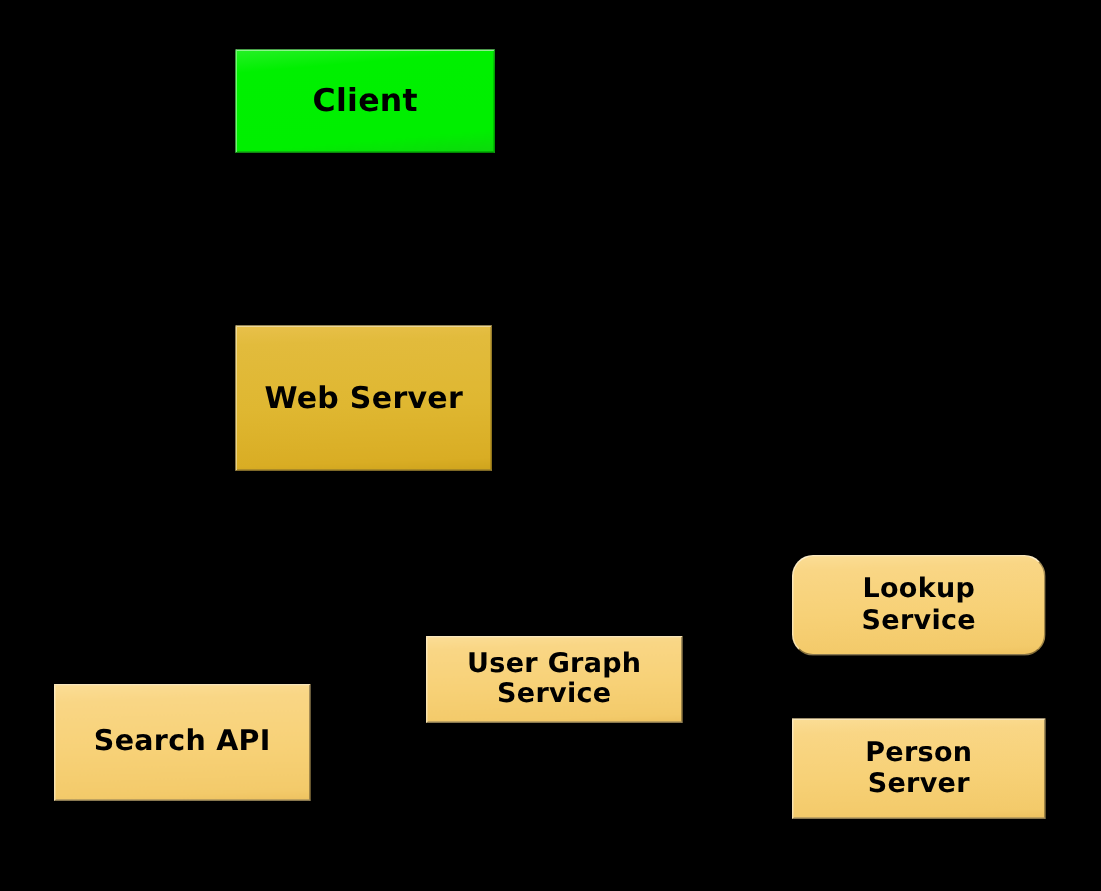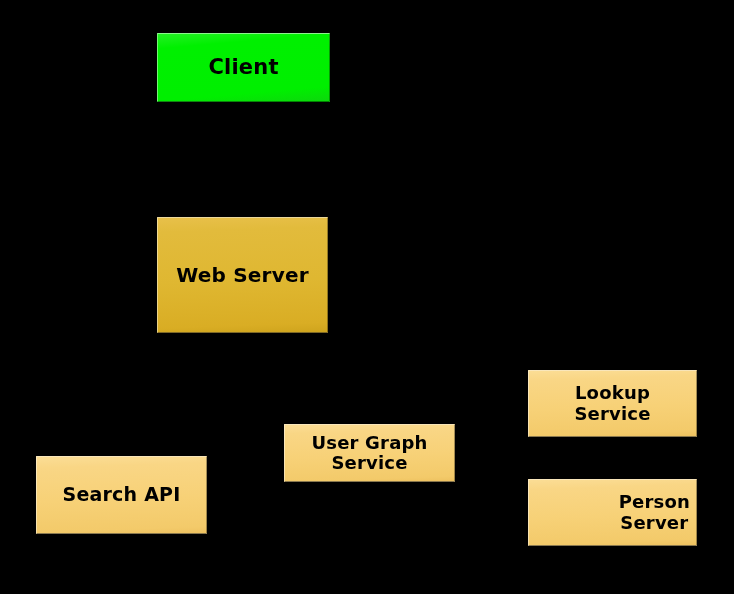--- a/index.html
+++ b/index.html
@@ -49,25 +49,25 @@
   }
   .fill-gold {
     background: linear-gradient(178deg, #e8c04a 0%, #e2bb3c 12%, #dfb731 55%, #d9ad24 92%, #cfa41d 100%);
   }
   .fill-sand {
     background: linear-gradient(178deg, #fbdd95 0%, #f9d685 14%, #f7d177 55%, #f3ca6a 92%, #eec260 100%);
   }
 
   
   #node-client        { left:157px; top:33px;  width:173px; height:69px;  font-size:21px; }
-  #node-web-server    { left:157px; top:217px; width:171px; height:116px; font-size:20px; }
+  #node-web-server    { left:157px; top:217px; width:171px; height:97px; font-size:20px; }
   #node-search-api    { left:36px;  top:456px; width:171px; height:78px; font-size:19px; }
   #node-user-graph    { left:284px; top:424px; width:171px; height:58px;  font-size:18px; }
-  #node-lookup        { left:528px; top:370px; width:169px; height:67px;  font-size:18px; }
-  #node-person-server { left:528px; top:479px; width:169px; height:67px;  font-size:18px;justify-content:flex-end; }
+  #node-lookup        { left:528px; top:370px; width:169px; height:67px;  font-size:18px;border-radius:14px; }
+  #node-person-server { left:528px; top:479px; width:169px; height:67px;  font-size:18px; }
 </style>
 </head>
 <body>
 
 <div id="canvas">
 
   <div class="node fill-green" id="node-client">
     <span class="label">Client</span>
   </div>
 

